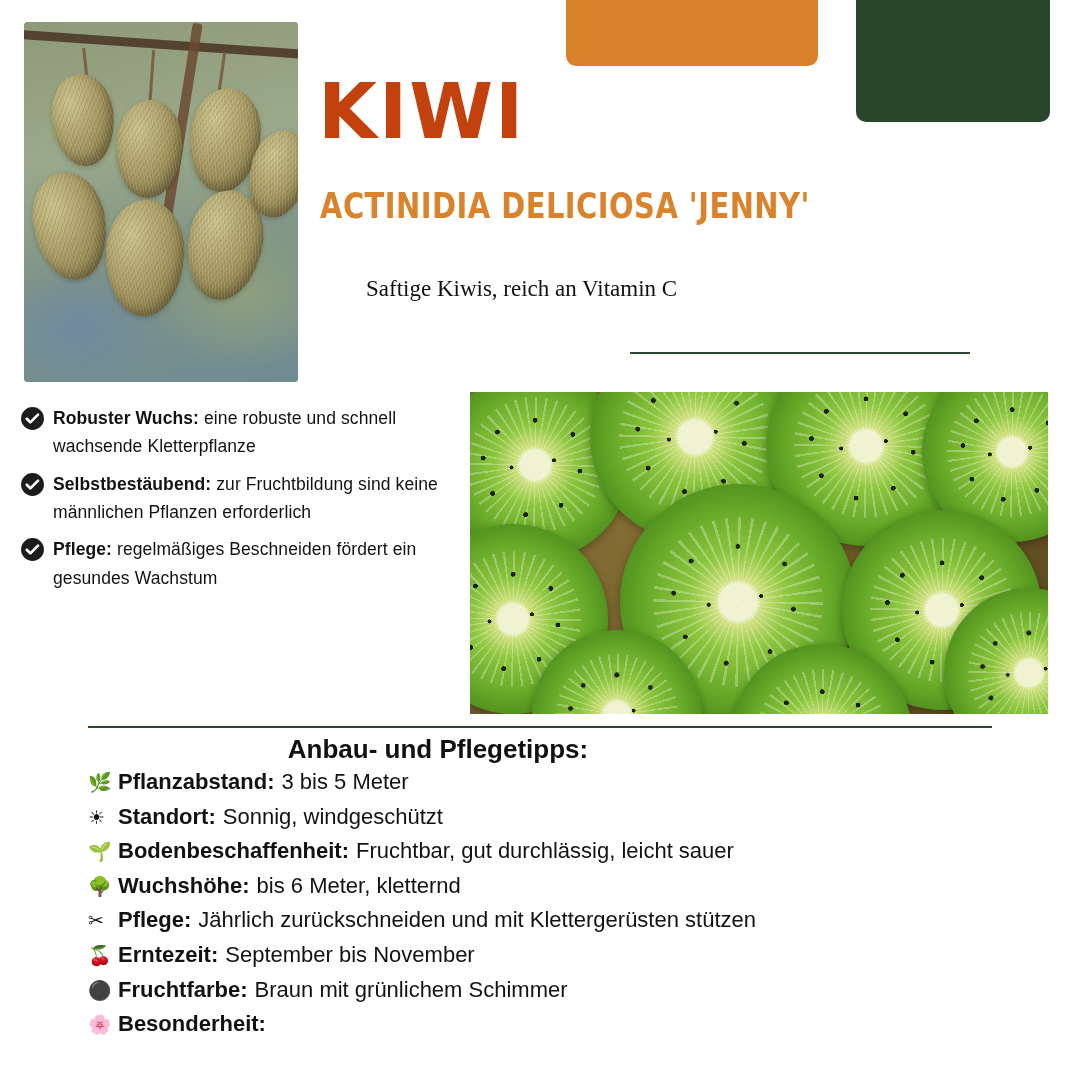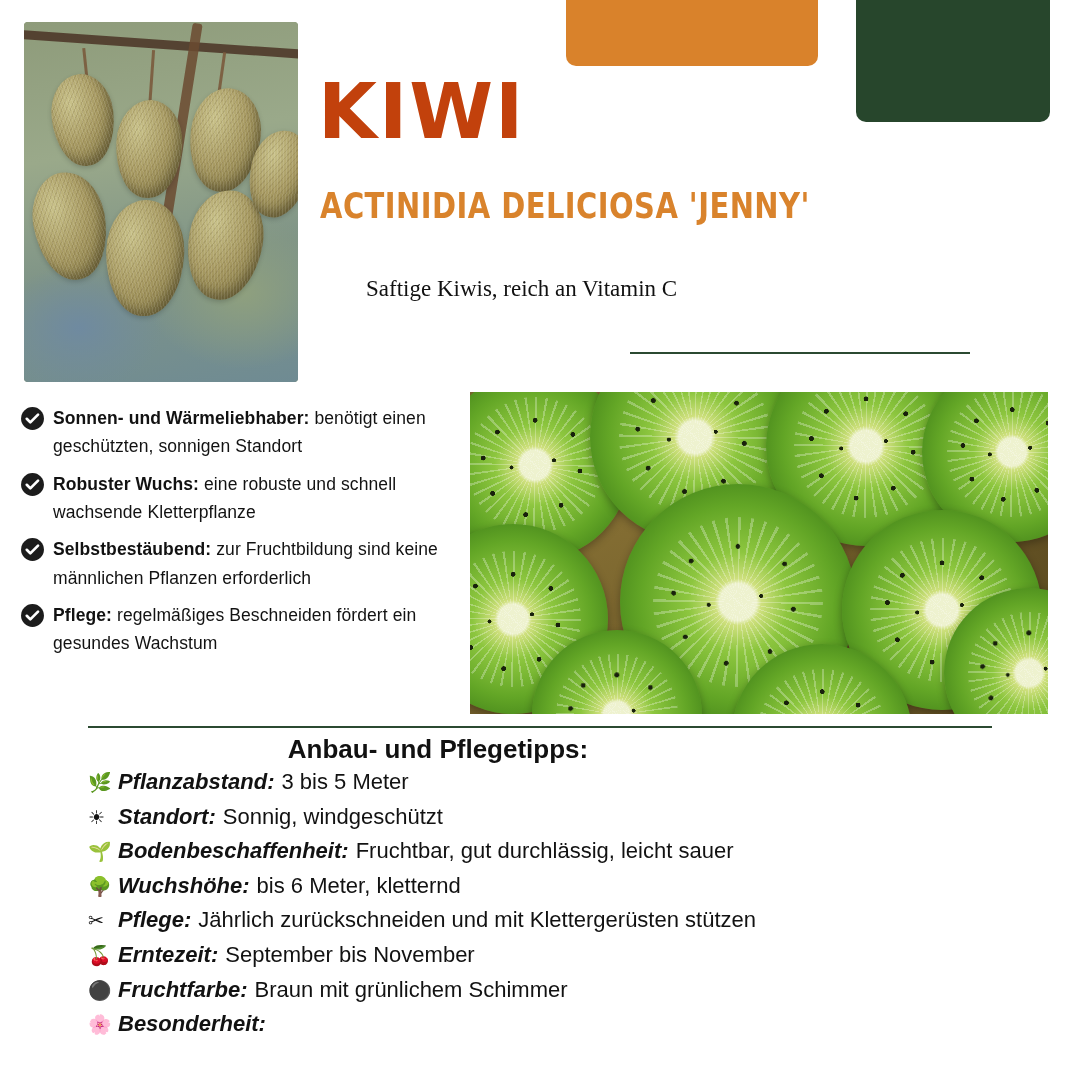--- a/index.html
+++ b/index.html
@@ -256,21 +256,20 @@
   .tip-emoji {
     flex: 0 0 auto;
     width: 30px;
     font-size: 19px;
     text-align: left;
   }
   .tip-label {
     font-weight: 700;
     margin-right: 7px;
     white-space: nowrap;
-    font-style: italic;
   }
   .tip-value {
     font-weight: 400;
   }
 </style>
 </head>
 <body>
 
 <div class="shape-orange"></div>
 <div class="shape-green"></div>
@@ -291,29 +290,20 @@
   <div class="kiwi-fruit" style="left:226px; top:108px; width:58px;  height:88px;  transform:rotate(14deg);"></div>
 </div>
 
 <div class="title">KIWI</div>
 <div class="subtitle">ACTINIDIA DELICIOSA 'JENNY'</div>
 <div class="tagline">Saftige Kiwis, reich an Vitamin C</div>
 <div class="rule-tagline"></div>
 
 <div class="bullets">
 
-  <div class="bullet-row">
-    <span class="check-icon">
-      <svg viewBox="0 0 24 24" width="25" height="25">
-          <circle cx="12" cy="12" r="11" fill="#1c1c1c"></circle>
-          <path d="M6.5 12.3l3.4 3.4 7.4-7.4" fill="none" stroke="#ffffff" stroke-width="2.6" stroke-linecap="round" stroke-linejoin="round"></path>
-        </svg>
-    </span>
-    <span class="bullet-text"><b>Sonnen- und Wärmeliebhaber:</b><span> benötigt einen geschützten, sonnigen Standort</span></span>
-  </div>
 
   <div class="bullet-row">
     <span class="check-icon">
       <svg viewBox="0 0 24 24" width="25" height="25">
           <circle cx="12" cy="12" r="11" fill="#1c1c1c"></circle>
           <path d="M6.5 12.3l3.4 3.4 7.4-7.4" fill="none" stroke="#ffffff" stroke-width="2.6" stroke-linecap="round" stroke-linejoin="round"></path>
         </svg>
     </span>
     <span class="bullet-text"><b> Robuster Wuchs:</b><span> eine robuste und schnell wachsende Kletterpflanze</span></span>
   </div>

